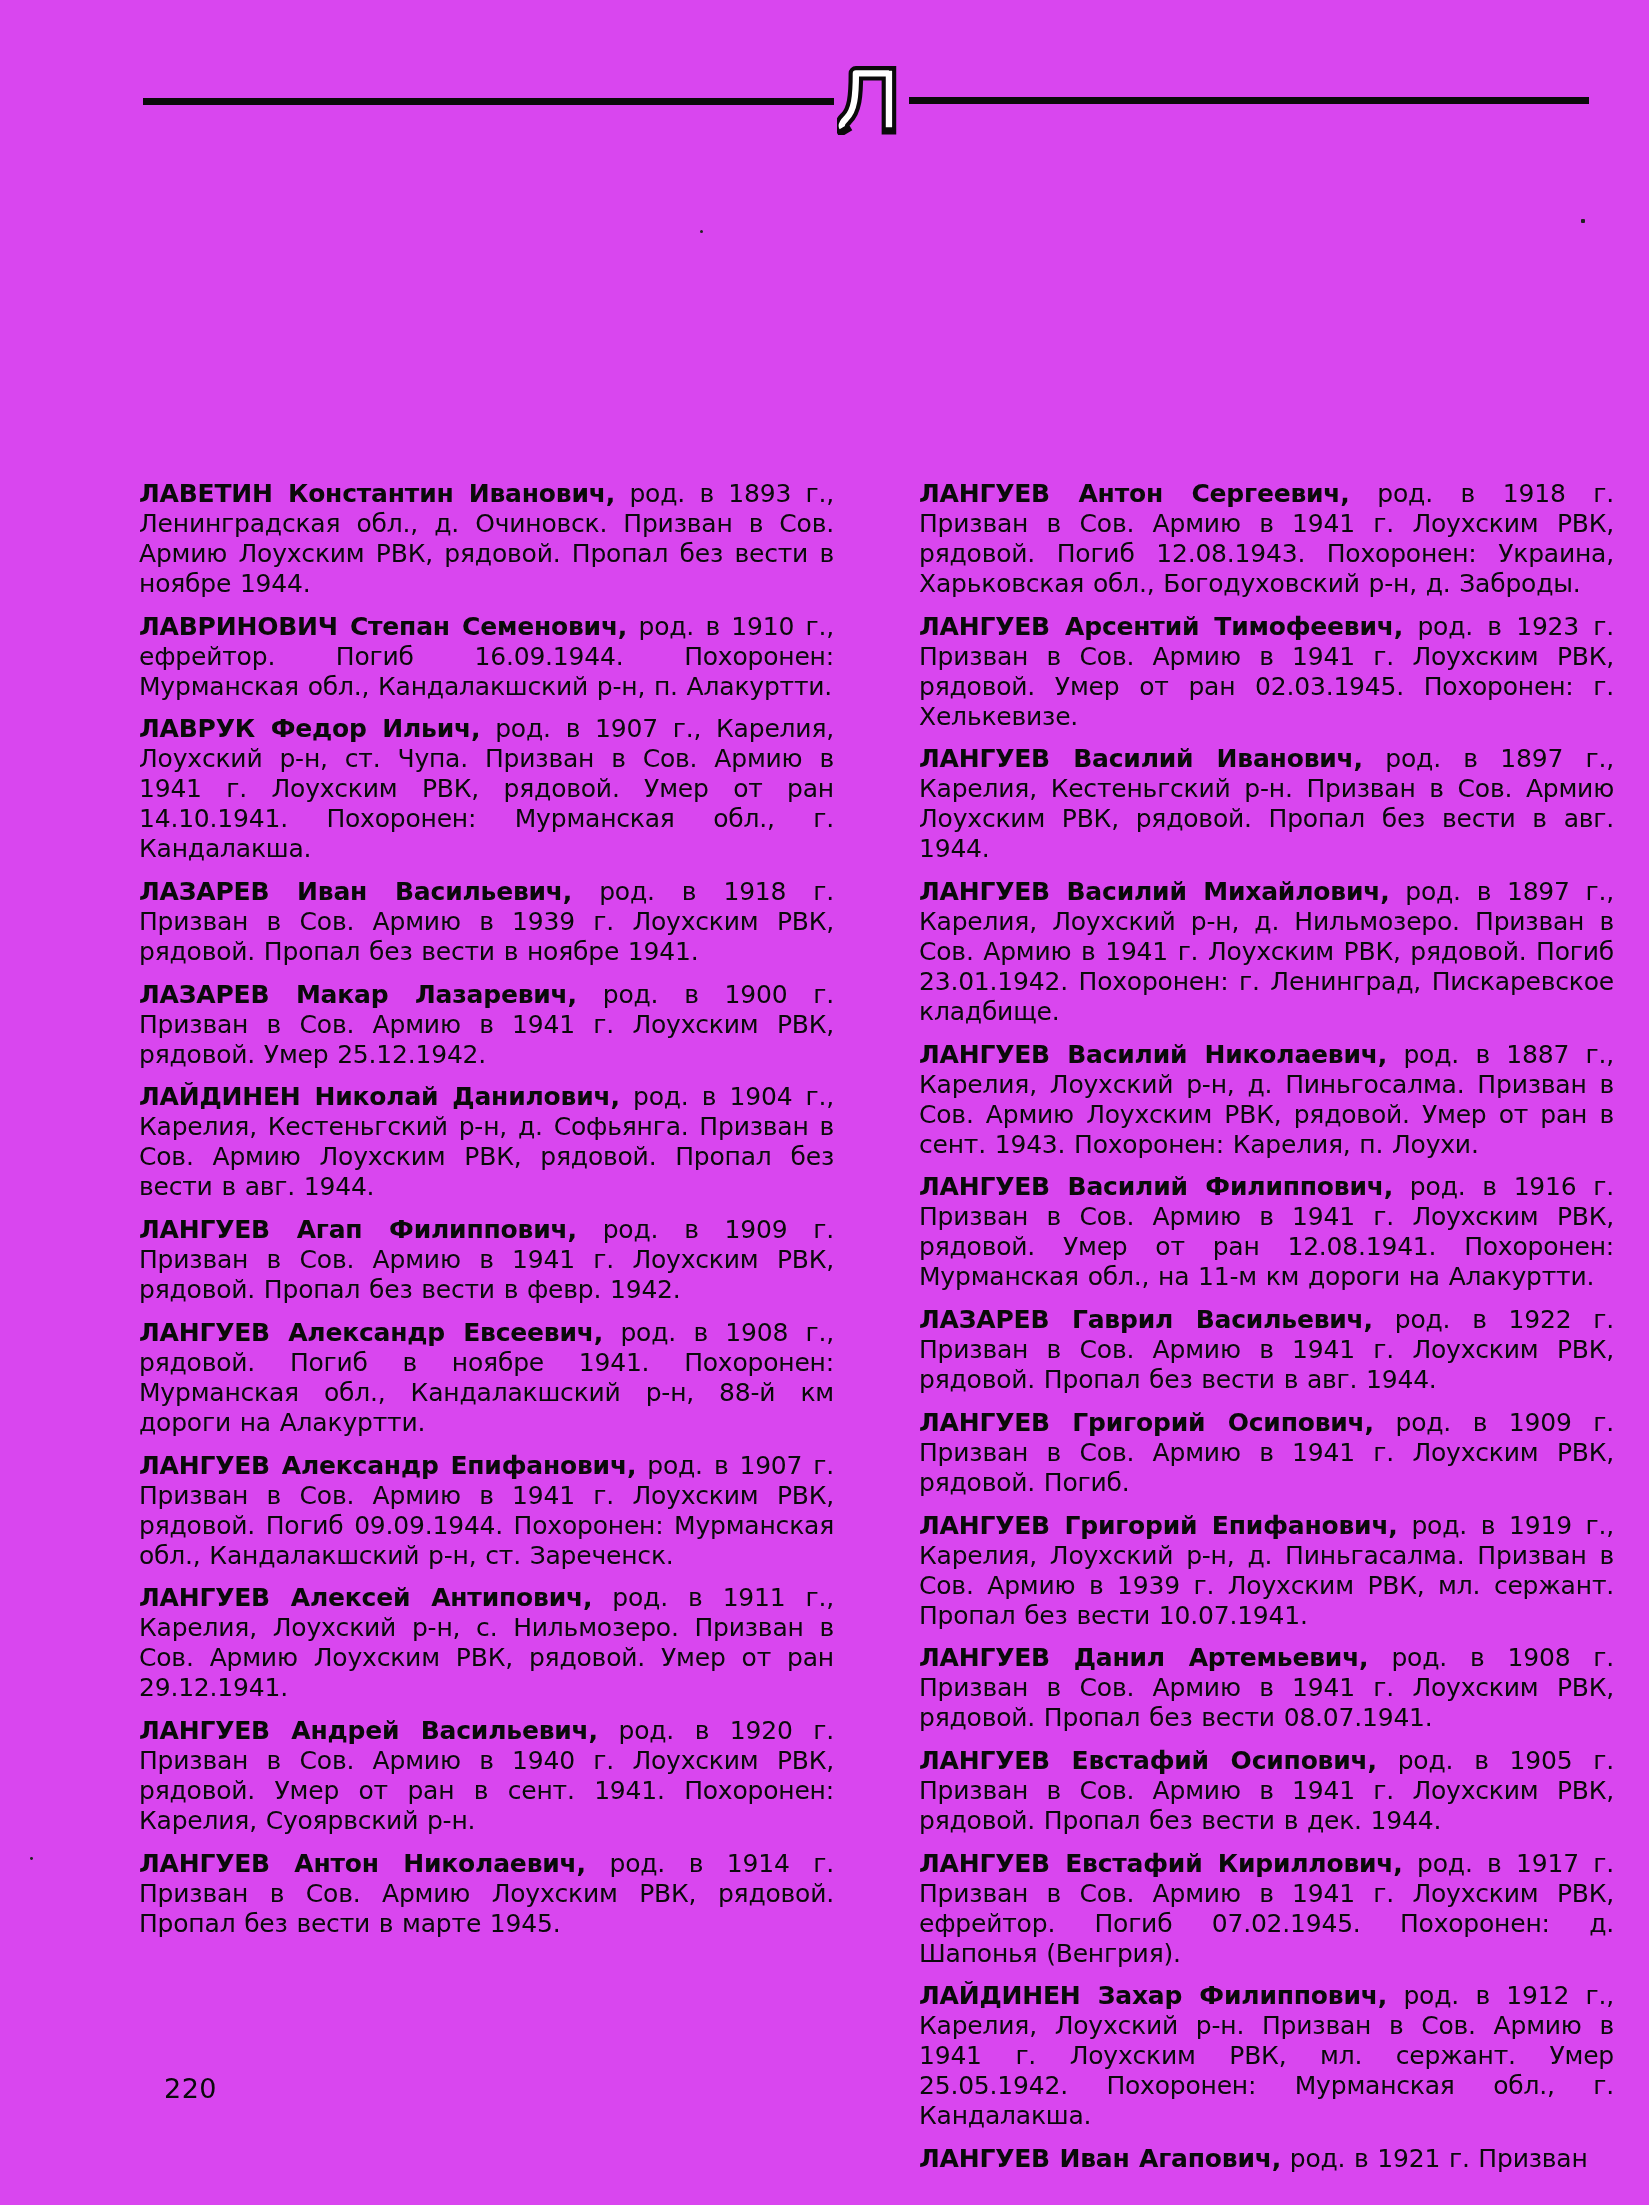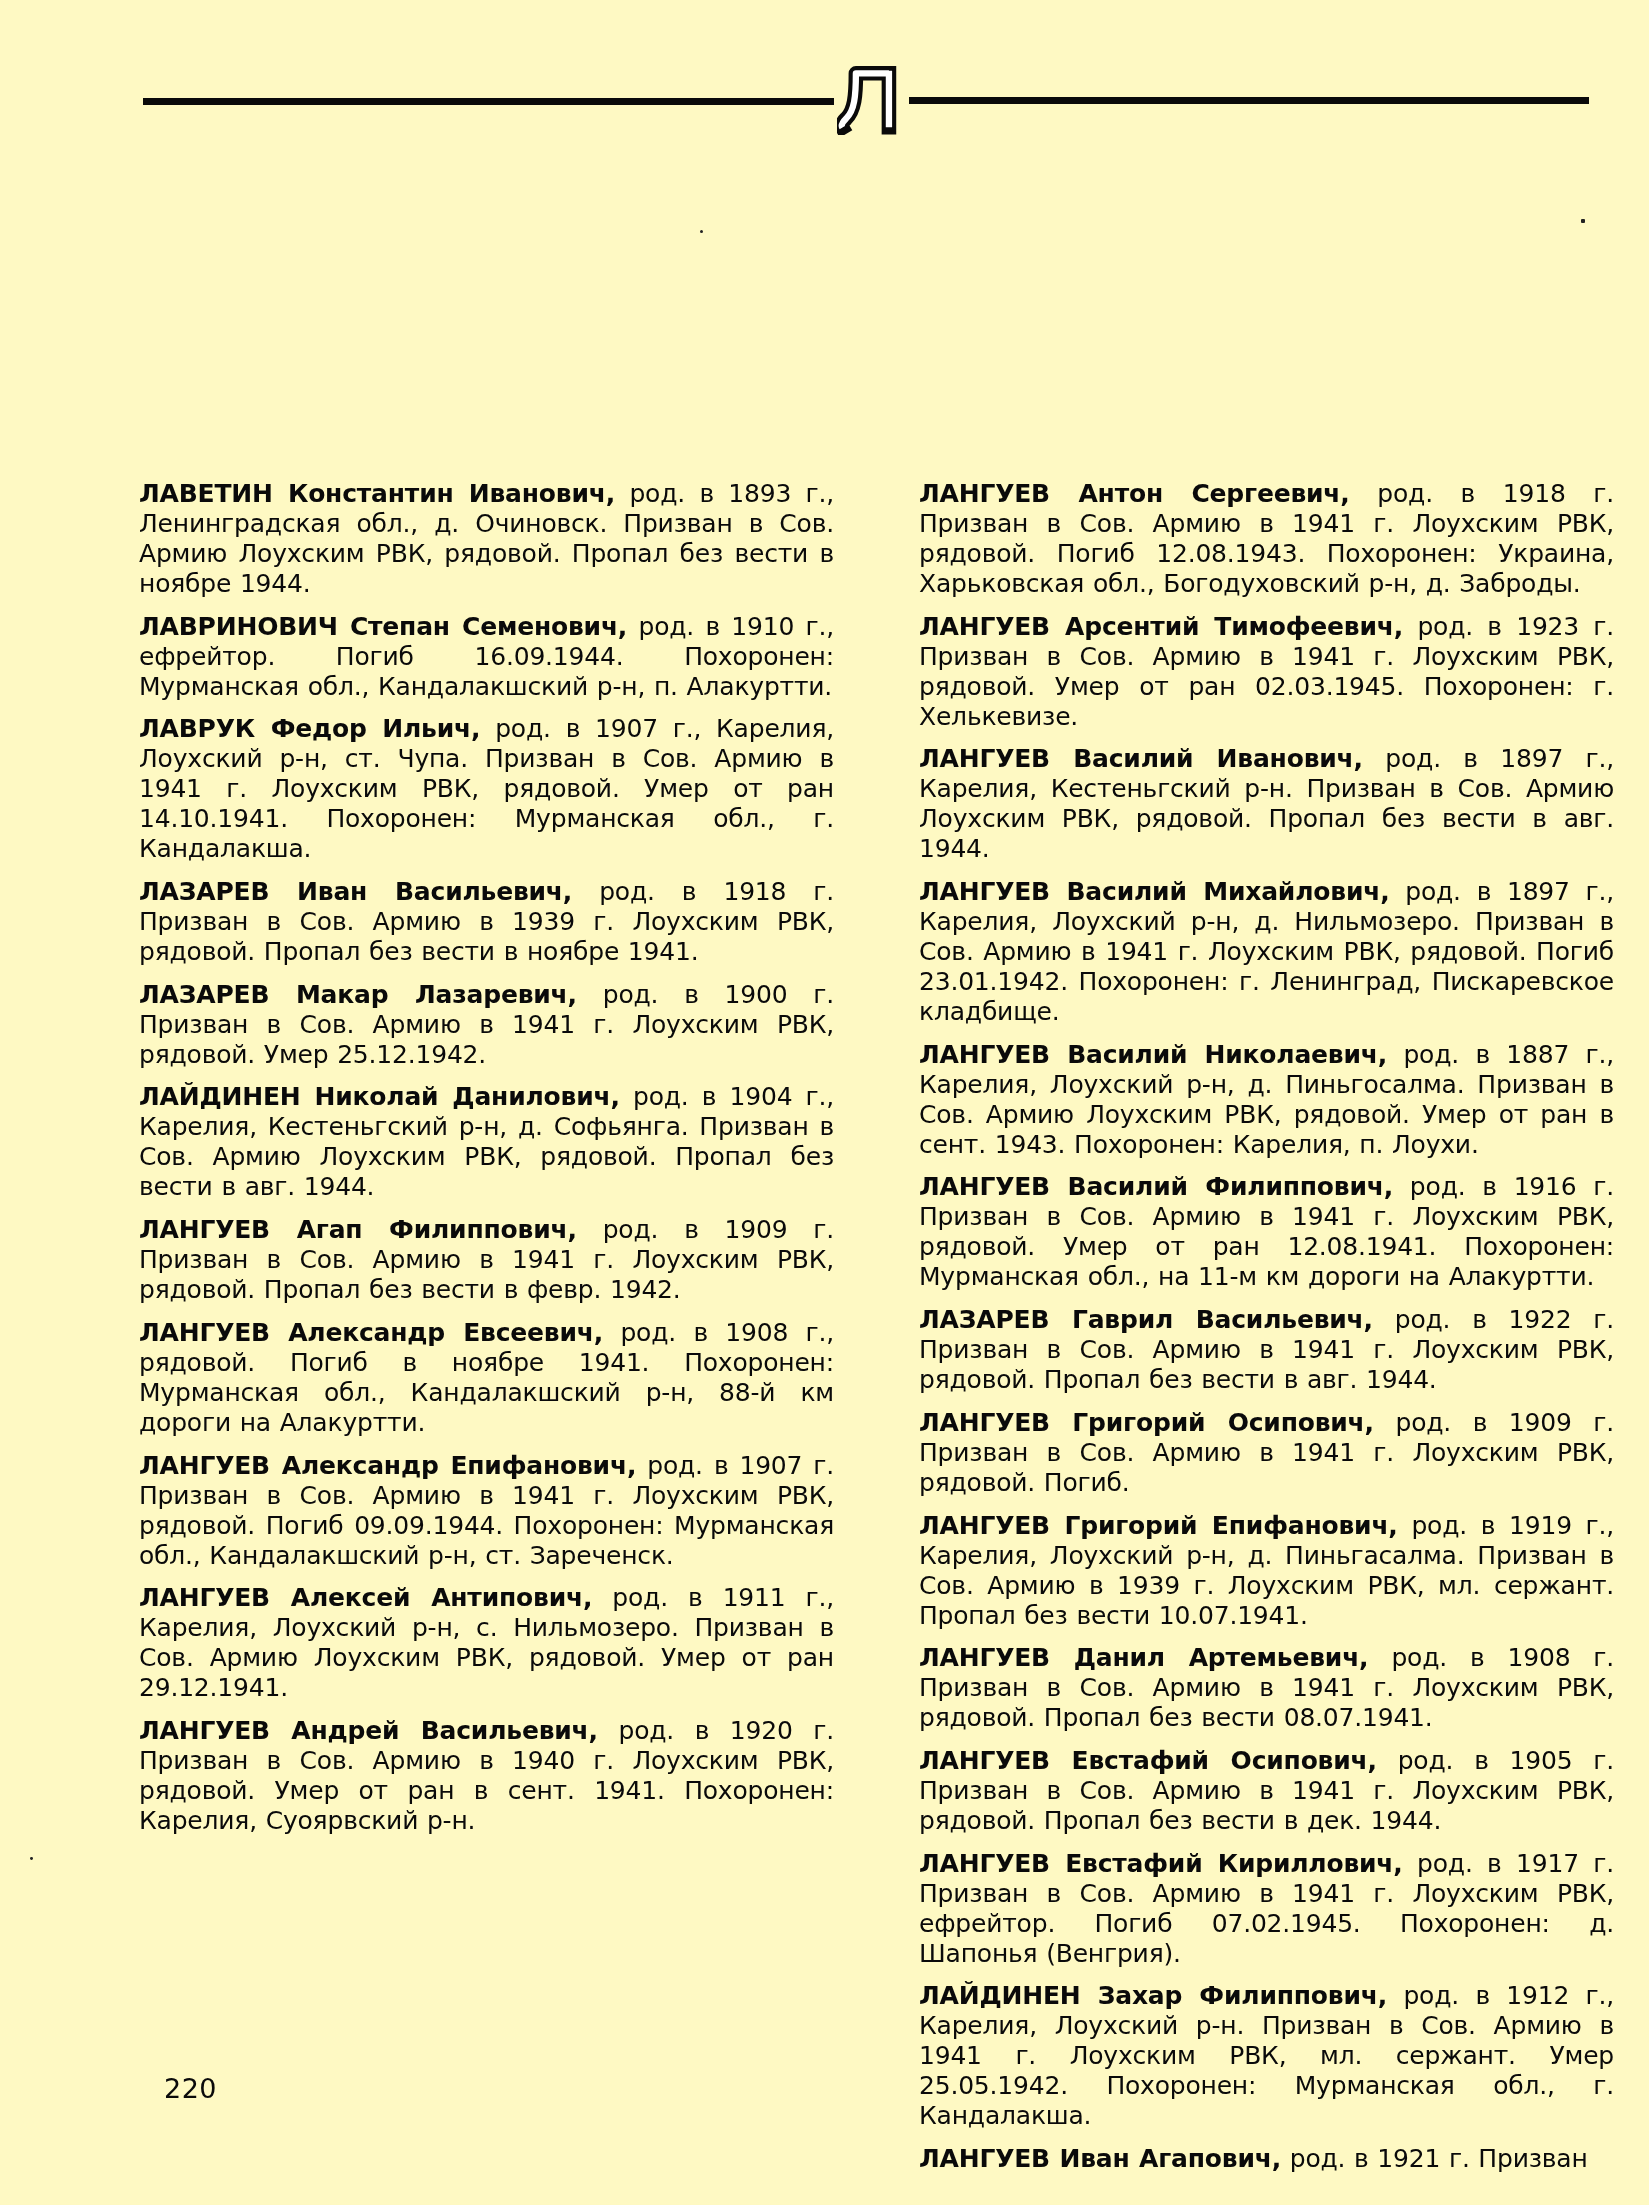--- a/index.html
+++ b/index.html
@@ -4,21 +4,21 @@
 <style>
   html, body {
     margin: 0;
     padding: 0;
     background: #ffffff;
   }
   #page {
     position: relative;
     width: 1650px;
     height: 2205px;
-    background: #fef9c3;
+    background: #d946ef;
     color: #0a0a0a;
     font-family: "DejaVu Sans", "Liberation Sans", sans-serif;
     overflow: hidden;
   }
   
   .rule {
     position: absolute;
     height: 6.8px;
     background: #0a0a0a;
   }
@@ -94,20 +94,21 @@
       <p class="entry"><b>ЛАВРИНОВИЧ Степан Семенович,</b><span> род. в 1910 г., ефрейтор. Погиб 16.09.1944. Похоронен: Мурманская обл., Кандалакшский р-н, п. Алакуртти.</span></p>
       <p class="entry"><b>ЛАВРУК Федор Ильич,</b><span> род. в 1907 г., Карелия, Лоухский р-н, ст. Чупа. Призван в Сов. Армию в 1941 г. Лоухским РВК, рядовой. Умер от ран 14.10.1941. Похоронен: Мурманская обл., г. Кандалакша.</span></p>
       <p class="entry"><b>ЛАЗАРЕВ Иван Васильевич,</b><span> род. в 1918 г. Призван в Сов. Армию в 1939 г. Лоухским РВК, рядовой. Пропал без вести в ноябре 1941.</span></p>
       <p class="entry"><b>ЛАЗАРЕВ Макар Лазаревич,</b><span> род. в 1900 г. Призван в Сов. Армию в 1941 г. Лоухским РВК, рядовой. Умер 25.12.1942.</span></p>
       <p class="entry"><b>ЛАЙДИНЕН Николай Данилович,</b><span> род. в 1904 г., Карелия, Кестеньгский р-н, д. Софьянга. Призван в Сов. Армию Лоухским РВК, рядовой. Пропал без вести в авг. 1944.</span></p>
       <p class="entry"><b>ЛАНГУЕВ Агап Филиппович,</b><span> род. в 1909 г. Призван в Сов. Армию в 1941 г. Лоухским РВК, рядовой. Пропал без вести в февр. 1942.</span></p>
       <p class="entry"><b>ЛАНГУЕВ Александр Евсеевич,</b><span> род. в 1908 г., рядовой. Погиб в ноябре 1941. Похоронен: Мурманская обл., Кандалакшский р-н, 88-й км дороги на Алакуртти.</span></p>
       <p class="entry"><b>ЛАНГУЕВ Александр Епифанович,</b><span> род. в 1907 г. Призван в Сов. Армию в 1941 г. Лоухским РВК, рядовой. Погиб 09.09.1944. Похоронен: Мурманская обл., Кандалакшский р-н, ст. Зареченск.</span></p>
       <p class="entry"><b>ЛАНГУЕВ Алексей Антипович,</b><span> род. в 1911 г., Карелия, Лоухский р-н, с. Нильмозеро. Призван в Сов. Армию Лоухским РВК, рядовой. Умер от ран 29.12.1941.</span></p>
       <p class="entry"><b>ЛАНГУЕВ Андрей Васильевич,</b><span> род. в 1920 г. Призван в Сов. Армию в 1940 г. Лоухским РВК, рядовой. Умер от ран в сент. 1941. Похоронен: Карелия, Суоярвский р-н.</span></p>
+      <p class="entry"><b>ЛАНГУЕВ Антон Николаевич,</b><span> род. в 1914 г. Призван в Сов. Армию Лоухским РВК, рядовой. Пропал без вести в марте 1945.</span></p>
     </div>
   <div id="col-right" class="col">
       <p class="entry"><b>ЛАНГУЕВ Антон Сергеевич,</b><span> род. в 1918 г. Призван в Сов. Армию в 1941 г. Лоухским РВК, рядовой. Погиб 12.08.1943. Похоронен: Украина, Харьковская обл., Богодуховский р-н, д. Заброды.</span></p>
       <p class="entry"><b>ЛАНГУЕВ Арсентий Тимофеевич,</b><span> род. в 1923 г. Призван в Сов. Армию в 1941 г. Лоухским РВК, рядовой. Умер от ран 02.03.1945. Похоронен: г. Хелькевизе.</span></p>
       <p class="entry"><b>ЛАНГУЕВ Василий Иванович,</b><span> род. в 1897 г., Карелия, Кестеньгский р-н. Призван в Сов. Армию Лоухским РВК, рядовой. Пропал без вести в авг. 1944.</span></p>
       <p class="entry"><b>ЛАНГУЕВ Василий Михайлович,</b><span> род. в 1897 г., Карелия, Лоухский р-н, д. Нильмозеро. Призван в Сов. Армию в 1941 г. Лоухским РВК, рядовой. Погиб 23.01.1942. Похоронен: г. Ленинград, Пискаревское кладбище.</span></p>
       <p class="entry"><b>ЛАНГУЕВ Василий Николаевич,</b><span> род. в 1887 г., Карелия, Лоухский р-н, д. Пиньгосалма. Призван в Сов. Армию Лоухским РВК, рядовой. Умер от ран в сент. 1943. Похоронен: Карелия, п. Лоухи.</span></p>
       <p class="entry"><b>ЛАНГУЕВ Василий Филиппович,</b><span> род. в 1916 г. Призван в Сов. Армию в 1941 г. Лоухским РВК, рядовой. Умер от ран 12.08.1941. Похоронен: Мурманская обл., на 11-м км дороги на Алакуртти.</span></p>
       <p class="entry"><b>ЛАЗАРЕВ Гаврил Васильевич,</b><span> род. в 1922 г. Призван в Сов. Армию в 1941 г. Лоухским РВК, рядовой. Пропал без вести в авг. 1944.</span></p>
       <p class="entry"><b>ЛАНГУЕВ Григорий Осипович,</b><span> род. в 1909 г. Призван в Сов. Армию в 1941 г. Лоухским РВК, рядовой. Погиб.</span></p>

